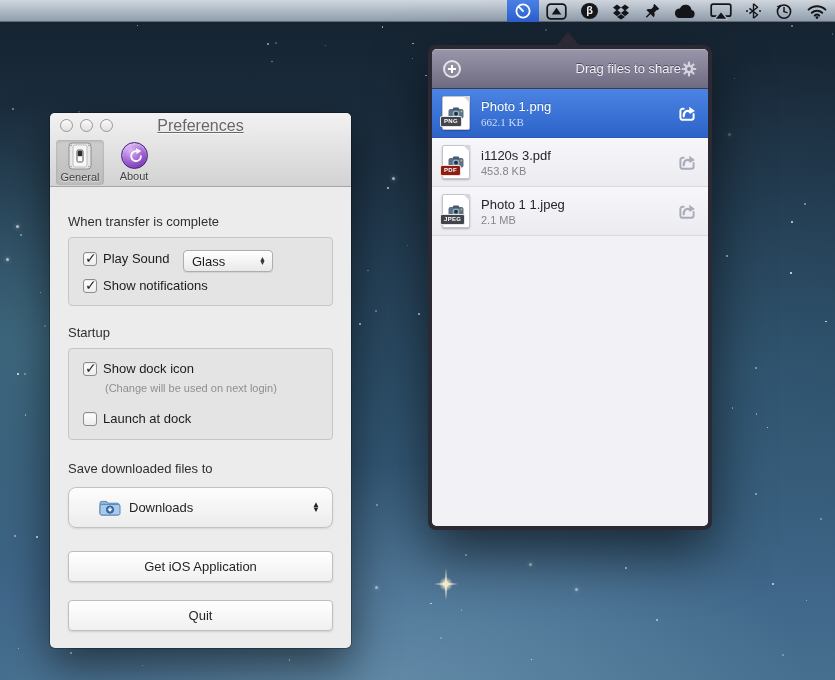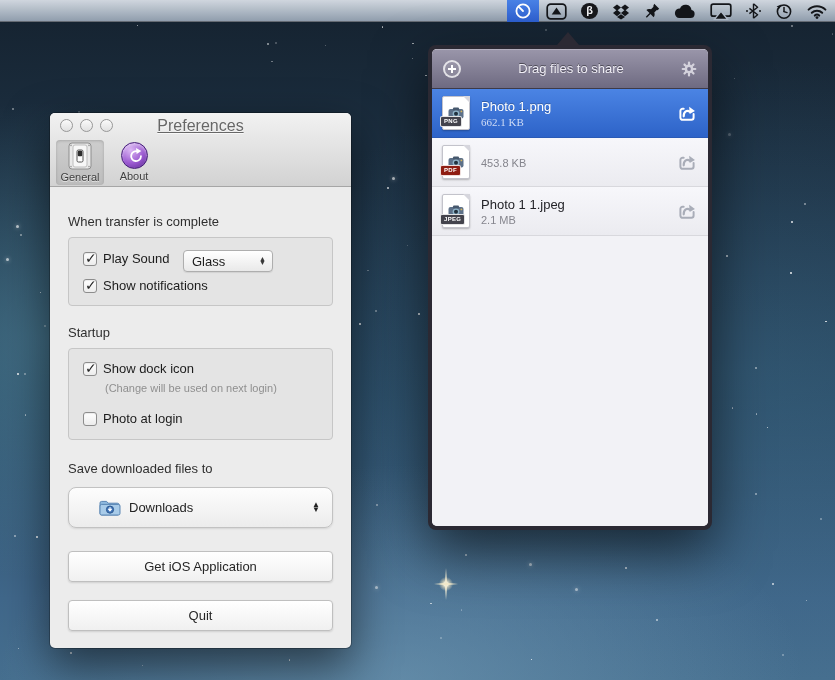--- a/index.html
+++ b/index.html
@@ -98,21 +98,21 @@
     box-shadow:0 22px 55px rgba(0,0,0,0.6); }
   .pop-arrow { position:absolute; left:129px; top:-13px; width:0; height:0;
     border-left:11px solid transparent; border-right:11px solid transparent;
     border-bottom:13px solid #2b2933; }
   .pop-inner { width:100%; height:100%; border-radius:5px; overflow:hidden;
     background:#f2f2f6; display:flex; flex-direction:column; }
   .phead { height:40px; flex:0 0 auto;
     background:linear-gradient(180deg,#9a96aa,#6e6a81);
     border-bottom:1px solid #3d3a48; display:flex; align-items:center; padding:0 11px;
     box-shadow:inset 0 1px 0 rgba(255,255,255,0.25); }
-  .ptitle { flex:1; text-align:center; font-size:13px; color:#f0eef6;
+  .ptitle { flex:1; text-align:right; font-size:13px; color:#f0eef6;
     text-shadow:0 -1px 0 rgba(0,0,0,0.45); }
   .plusbtn { width:18px; height:18px; border-radius:50%; border:2px solid rgba(255,255,255,0.75);
     background:rgba(255,255,255,0.12); position:relative; flex:0 0 auto; }
   .plusbtn::before { content:""; position:absolute; left:3px; top:6px; width:8px; height:2px; background:#fff; }
   .plusbtn::after { content:""; position:absolute; left:6px; top:3px; width:2px; height:8px; background:#fff; }
   .gearbtn { width:16px; height:16px; flex:0 0 auto; }
 
   .filelist { flex:0 0 auto; }
   .frow { height:49px; display:flex; align-items:center; padding:0 10px;
     background:linear-gradient(180deg,#f7f7fb,#ebebf0); border-bottom:1px solid #d8d8dd; }
@@ -394,21 +394,21 @@
 
   <div class="heading" style="top:212px">Startup</div>
   <div class="groupbox" style="top:235px; height:92px">
     <div class="cbrow" style="left:14px; top:12px">
       <span class="checkbox checked"></span>
       <span class="cblabel">Show dock icon</span>
     </div>
     <div class="note" style="left:36px; top:33px">(Change will be used on next login)</div>
     <div class="cbrow" style="left:14px; top:62px">
       <span class="checkbox"></span>
-      <span class="cblabel">Photo at login</span>
+      <span class="cblabel">Launch at dock</span>
     </div>
   </div>
 
   <div class="heading" style="top:348px">Save downloaded files to</div>
   <div class="bigpopup" style="top:374px">
     <svg width="22" height="17" viewBox="0 0 22 17" style="margin-right:8px">
       <path d="M1 4 a1.6 1.6 0 0 1 1.6 -1.6 h5 l1.6 1.8 h9.2 a1.6 1.6 0 0 1 1.6 1.6 v8.6 a1.6 1.6 0 0 1 -1.6 1.6 H2.6 A1.6 1.6 0 0 1 1 14.4 Z" fill="#8fb9de" stroke="#5a86b4"></path>
       <rect x="1" y="5.4" width="20" height="10.6" rx="1.6" fill="#a8cbe9" stroke="#5a86b4"></rect>
       <circle cx="11" cy="10.6" r="3.6" fill="#3f74b8" stroke="#2f5a92"></circle>
       <path d="M11 8.6 v2.6 M9.6 10.2 L11 11.9 L12.4 10.2" fill="none" stroke="#fff" stroke-width="1.2" stroke-linecap="round" stroke-linejoin="round"></path>
@@ -478,20 +478,21 @@
               <rect x="0.5" y="2" width="15" height="9.5" rx="2" fill="#5d7189"></rect>
               <rect x="5" y="0.4" width="6" height="3" rx="1" fill="#46586d"></rect>
               <circle cx="8" cy="6.8" r="3.4" fill="#8fb4c9"></circle>
               <circle cx="8" cy="6.8" r="2" fill="#22323f"></circle>
               <circle cx="13.4" cy="4.4" r="0.9" fill="#d8b65a"></circle>
             </svg>
           <span class="fold"></span>
           <span class="badge" style="background: rgb(143, 29, 18);">PDF</span>
         </span>
         <span class="fmeta">
+          <div class="fname">i1120s 3.pdf</div>
           <div class="fsize">453.8 KB</div>
         </span>
         <span class="sharebtn">
           <svg width="22" height="22" viewBox="0 0 20 20">
               <path class="stk" d="M7 6.2 H6 a2 2 0 0 0 -2 2 v6 a2 2 0 0 0 2 2 h8 a2 2 0 0 0 2 -2 v-3.4" fill="none" stroke-width="1.8" stroke-linecap="round"></path>
               <path class="stk" d="M7 13 C7 8.6 10 7 12.8 8.9" fill="none" stroke-width="2" stroke-linecap="round"></path>
               <polygon class="fil" points="12,4.4 17.2,8.2 12.4,10.9"></polygon>
             </svg>
         </span>
       </div>

